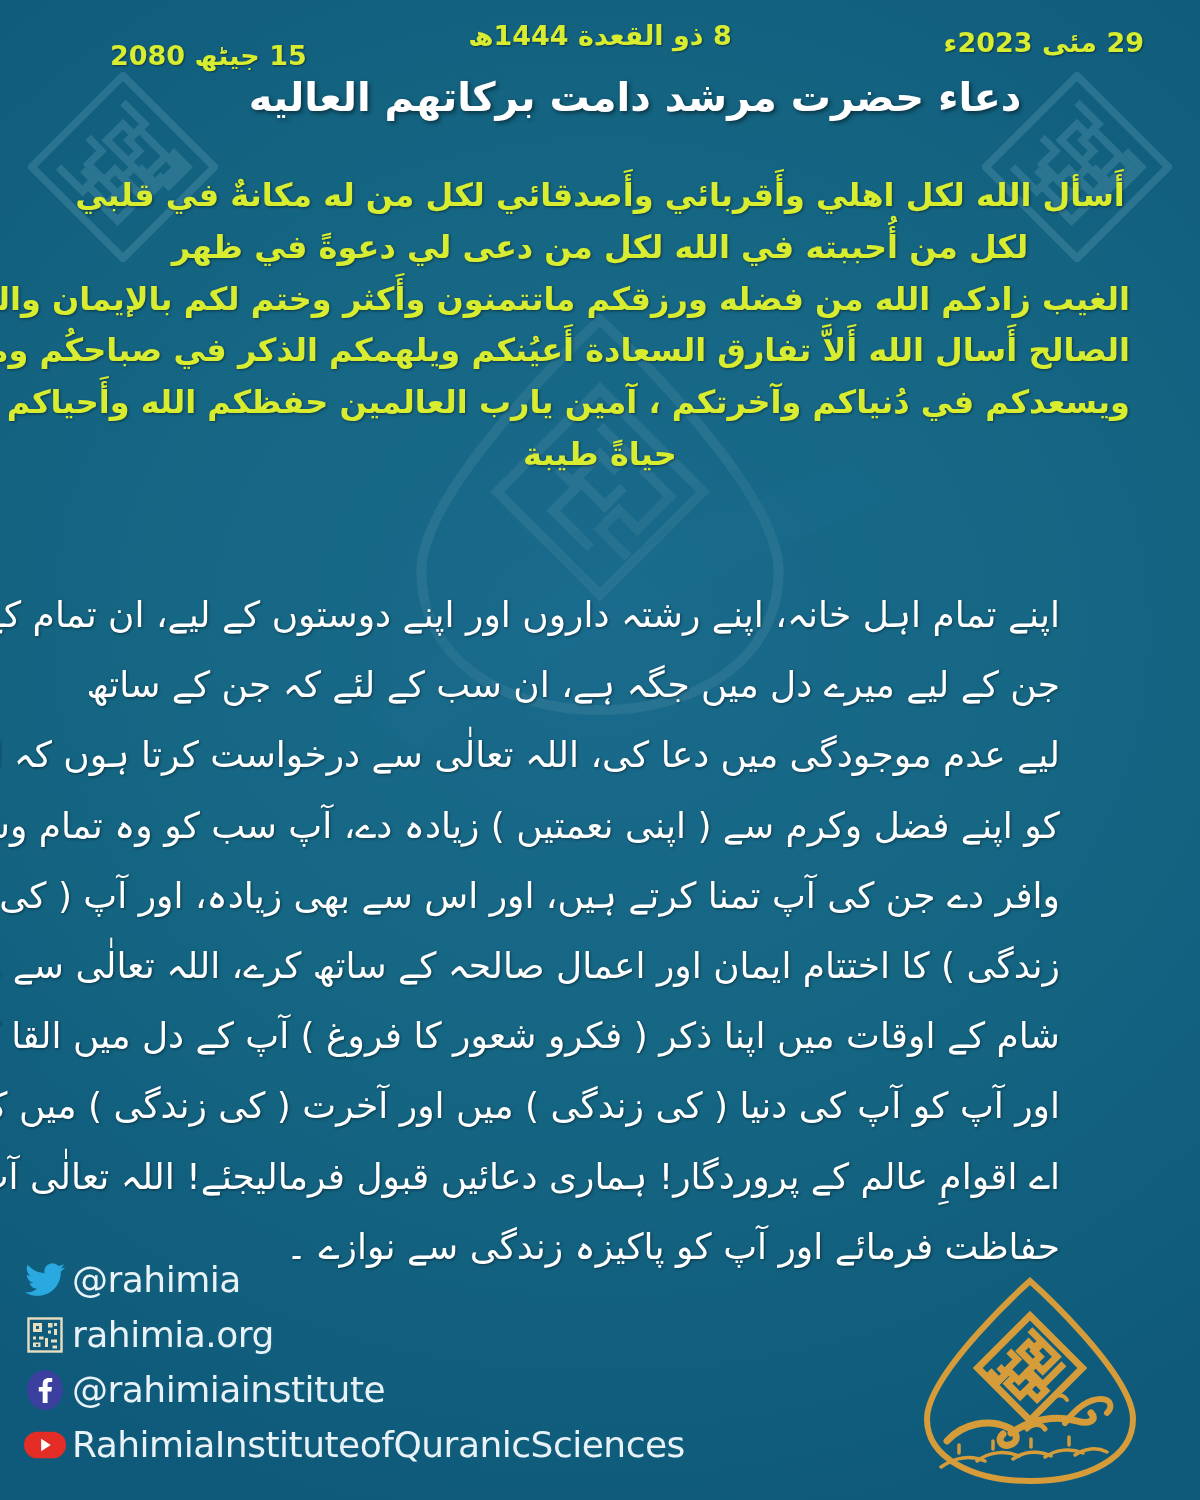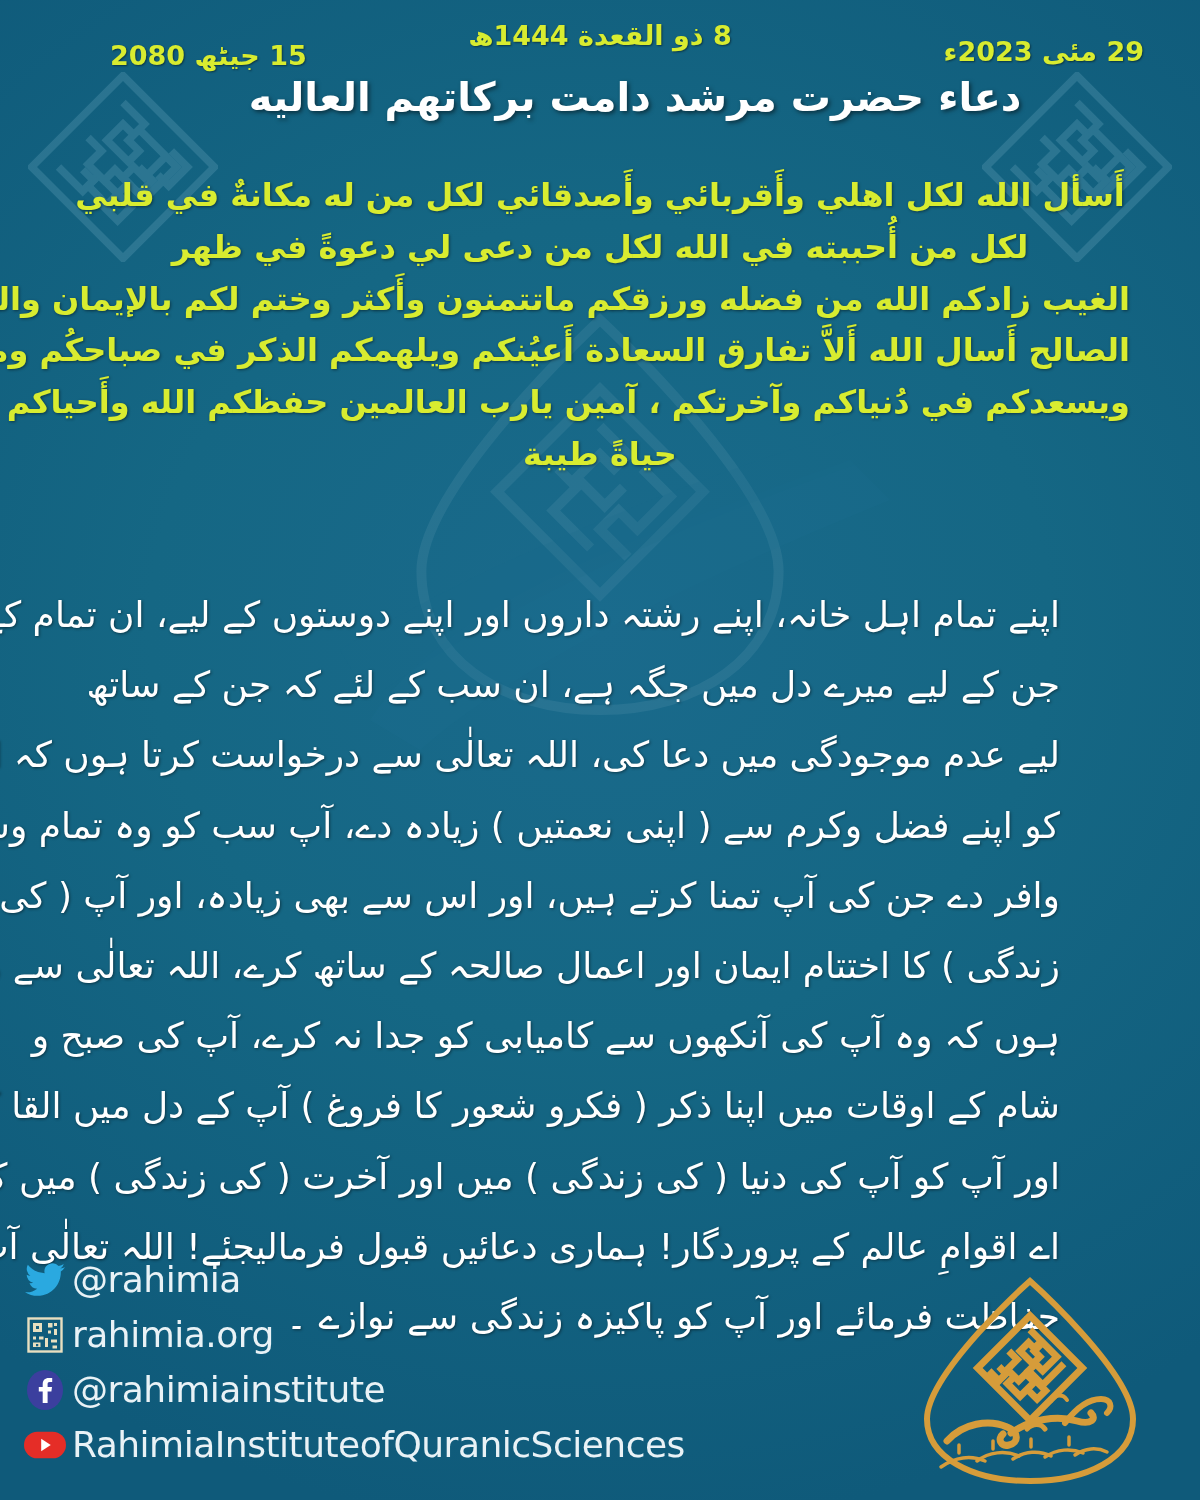--- a/index.html
+++ b/index.html
@@ -51,21 +51,21 @@
     color: #d8ec30;
     font-family: "DejaVu Sans", sans-serif;
     font-size: 27px;
     font-weight: 700;
     direction: rtl;
     white-space: nowrap;
     text-shadow: 1px 1px 2px rgba(0,0,0,0.45);
   }
   .date-left  { left: 62px;  top: 24px; margin-left: 48px; }
   .date-center{ left: 50%; transform: translateX(-50%); top: 4px; }
-  .date-right { right: 56px; top: 20px; text-align: right; }
+  .date-right { right: 56px; top: 11px; text-align: right; }
 
   
   .title {
     position: absolute;
     top: 74px;
     left: 0;
     width: 100%;
     text-align: center;
     color: #ffffff;
     font-size: 40px;
@@ -211,21 +211,20 @@
     <span class="ar-line">حياةً طيبة</span>
   </div>
 
   <div class="urdu-block">
     <span class="ur-line">اپنے تمام اہل خانہ، اپنے رشتہ داروں اور اپنے دوستوں کے لیے، ان تمام کے لیے،</span>
     <span class="ur-line">جن کے لیے میرے دل میں جگہ ہے، ان سب کے لئے کہ جن کے ساتھ</span>
     <span class="ur-line">لیے عدم موجودگی میں دعا کی، اللہ تعالٰی سے درخواست کرتا ہوں کہ اللہ تعالٰی آپ</span>
     <span class="ur-line">کو اپنے فضل وکرم سے ( اپنی نعمتیں ) زیادہ دے، آپ سب کو وہ تمام وسائل رزق</span>
     <span class="ur-line">وافر دے جن کی آپ تمنا کرتے ہیں، اور اس سے بھی زیادہ، اور آپ ( کی</span>
     <span class="ur-line">زندگی ) کا اختتام ایمان اور اعمال صالحہ کے ساتھ کرے، اللہ تعالٰی سے میں درخواست کرتا</span>
-    <span class="ur-line">ہوں کہ وہ آپ کی آنکھوں سے کامیابی کو جدا نہ کرے، آپ کی صبح و</span>
     <span class="ur-line">شام کے اوقات میں اپنا ذکر ( فکرو شعور کا فروغ ) آپ کے دل میں القا کرے،</span>
     <span class="ur-line">اور آپ کو آپ کی دنیا ( کی زندگی ) میں اور آخرت ( کی زندگی ) میں کامیاب کرے۔</span>
     <span class="ur-line">اے اقوامِ عالم کے پروردگار! ہماری دعائیں قبول فرمالیجئے! اللہ تعالٰی آپ احباب کی</span>
     <span class="ur-line">حفاظت فرمائے اور آپ کو پاکیزہ زندگی سے نوازے ۔</span>
   </div>
 
   <div class="socials">
 
     <div class="social-row">
       <span class="social-icon">

